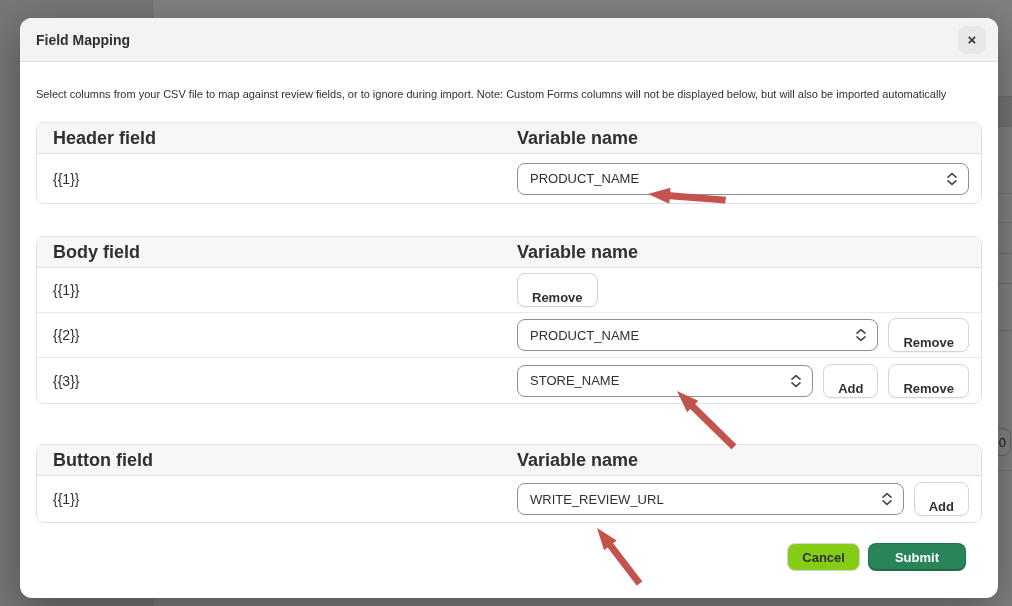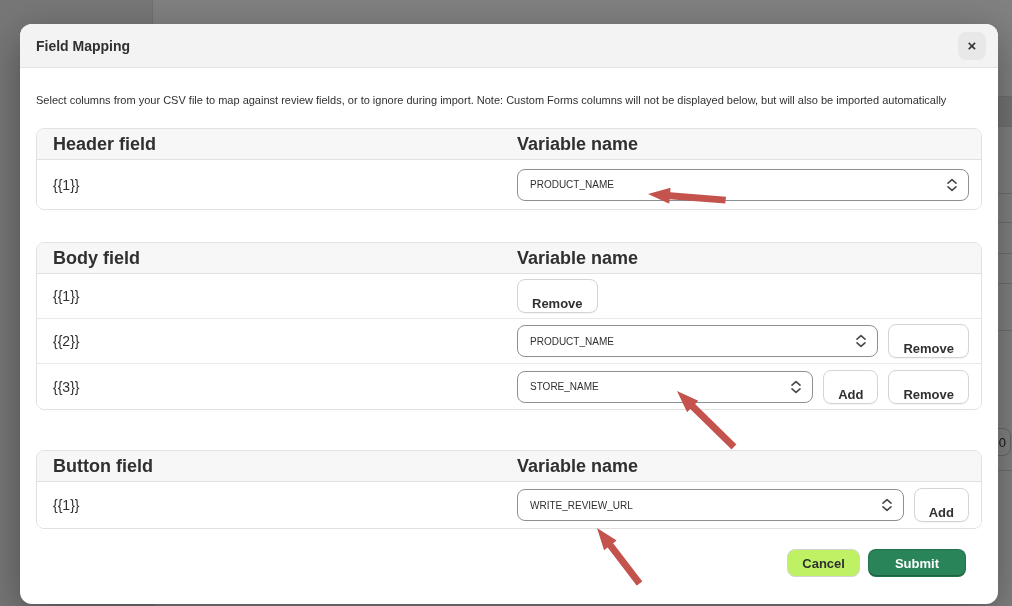--- a/index.html
+++ b/index.html
@@ -22,21 +22,21 @@
   .bg-block{position:absolute;left:0;right:0;top:96px;height:31px;background:#e4e4e4;border-top:1px solid #d9d9d9;border-bottom:1px solid #d9d9d9;}
   .bg-line{position:absolute;left:0;right:0;height:0;border-top:1px solid #d9d9d9;}
   .bg-partial-text{position:absolute;left:972px;top:393px;font-size:14px;color:#303030;}
   .bg-number-box{position:absolute;left:952px;top:428px;width:59px;height:28px;background:#fff;border:1px solid #c9c9c9;border-radius:8px;font-size:13px;color:#303030;display:flex;align-items:center;justify-content:flex-end;padding-right:4px;}
 
   
   .backdrop{position:absolute;inset:0;background:rgba(0,0,0,0.49);}
 
   
   .modal{
-    position:absolute;left:20px;top:24px;width:978px;height:580px;
+    position:absolute;left:20px;top:18px;width:978px;height:580px;
     background:#ffffff;border-radius:12px;
     box-shadow:0 12px 40px rgba(0,0,0,0.35);
     overflow:hidden;
   }
   .modal-header{
     height:44px;background:#f3f3f3;border-bottom:1px solid #e3e3e3;
     display:flex;align-items:center;justify-content:space-between;
     padding:0 12px 0 16px;
   }
   .modal-title{font-size:14px;font-weight:700;color:#303030;}
@@ -66,36 +66,36 @@
   .row-h49{height:49px;}
   .row-h45{height:45px;}
   .row-h46{height:46px;}
   .cell-key{font-size:14px;color:#303030;}
 
   .select{
     flex:1;height:32px;border:1px solid #8b9095;border-radius:8px;background:#fff;
     display:flex;align-items:center;justify-content:space-between;
     padding:0 10px 0 12px;cursor:pointer;
   }
-  .select-value{font-size:10px;color:#303030;}
+  .select-value{font-size:13px;color:#303030;}
   .chevron{display:block;}
 
   .btn{
     height:16px;padding:16px 14px;border:1px solid #d4d4d4;border-radius:8px;background:#fff;
     font-family:"Liberation Sans", sans-serif;
     font-size:13px;font-weight:600;color:#303030;cursor:pointer;white-space:nowrap;
     box-shadow:0 1px 0 rgba(0,0,0,0.04);
   }
 
   .modal-footer{
     display:flex;justify-content:flex-end;gap:8px;
     padding:20px 16px 0 16px;
   }
   .btn-cancel{
-    height:28px;padding:0 14px;border:1px solid #d4d4d4;border-radius:8px;background:#bef264;
+    height:28px;padding:0 14px;border:1px solid #d4d4d4;border-radius:8px;background:#84cc16;
     font-family:"Liberation Sans", sans-serif;
     font-size:13px;font-weight:600;color:#303030;cursor:pointer;
   }
   .btn-submit{
     height:28px;padding:0 26px;border:1px solid rgba(0,0,0,0.15);border-radius:8px;
     background:var(--accent-green,#29845A);
     font-family:"Liberation Sans", sans-serif;
     font-size:13px;font-weight:600;color:#fff;cursor:pointer;
     box-shadow:inset 0 -1px 0 rgba(0,0,0,0.25);
   }

